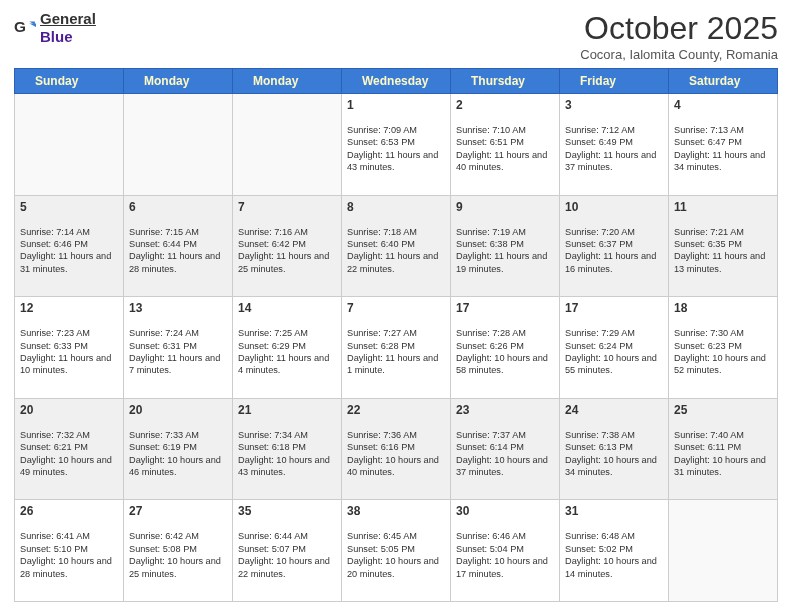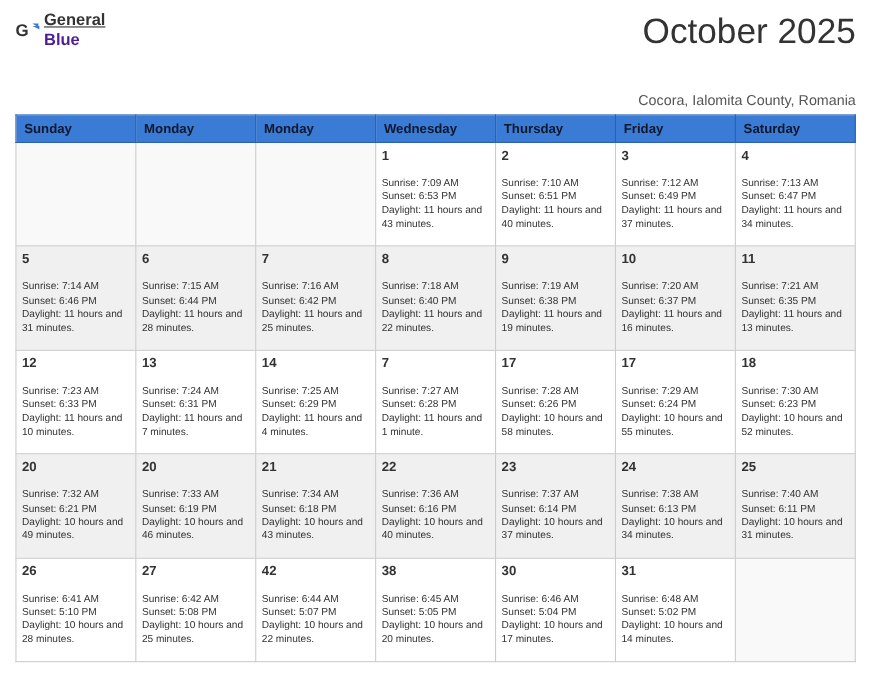--- a/index.html
+++ b/index.html
@@ -36,32 +36,31 @@
       text-align: right;
     }
     .month-title {
       font-size: 32px;
       color: #333;
       font-weight: normal;
     }
     .subtitle {
       font-size: 13px;
       color: #555;
-      margin-top: 36px;
     }
     .calendar {
       width: 100%;
       border-collapse: collapse;
       flex: 1;
     }
     .calendar th {
       background-color: #3a7bd5;
-      color: #0f172a;
+      color: #fef9c3;
       text-align: left;
-      padding: 5px 7px;
+      padding: 5px 20px;
       font-size: 12px;
       font-weight: bold;
       border: 1px solid #2a60b5;
     }
     .calendar td {
       border: 1px solid #ccc;
       vertical-align: top;
       padding: 4px 5px;
       font-size: 9.5px;
       color: #333;
@@ -237,21 +236,21 @@
         <tr>
           <td>
             <span class="day-number">26</span>
             <div class="cell-text">Sunrise: 6:41 AM<br>Sunset: 5:10 PM<br>Daylight: 10 hours and 28 minutes.</div>
           </td>
           <td>
             <span class="day-number">27</span>
             <div class="cell-text">Sunrise: 6:42 AM<br>Sunset: 5:08 PM<br>Daylight: 10 hours and 25 minutes.</div>
           </td>
           <td>
-            <span class="day-number">42</span>
+            <span class="day-number">35</span>
             <div class="cell-text">Sunrise: 6:44 AM<br>Sunset: 5:07 PM<br>Daylight: 10 hours and 22 minutes.</div>
           </td>
           <td>
             <span class="day-number">38</span>
             <div class="cell-text">Sunrise: 6:45 AM<br>Sunset: 5:05 PM<br>Daylight: 10 hours and 20 minutes.</div>
           </td>
           <td>
             <span class="day-number">30</span>
             <div class="cell-text">Sunrise: 6:46 AM<br>Sunset: 5:04 PM<br>Daylight: 10 hours and 17 minutes.</div>
           </td>

